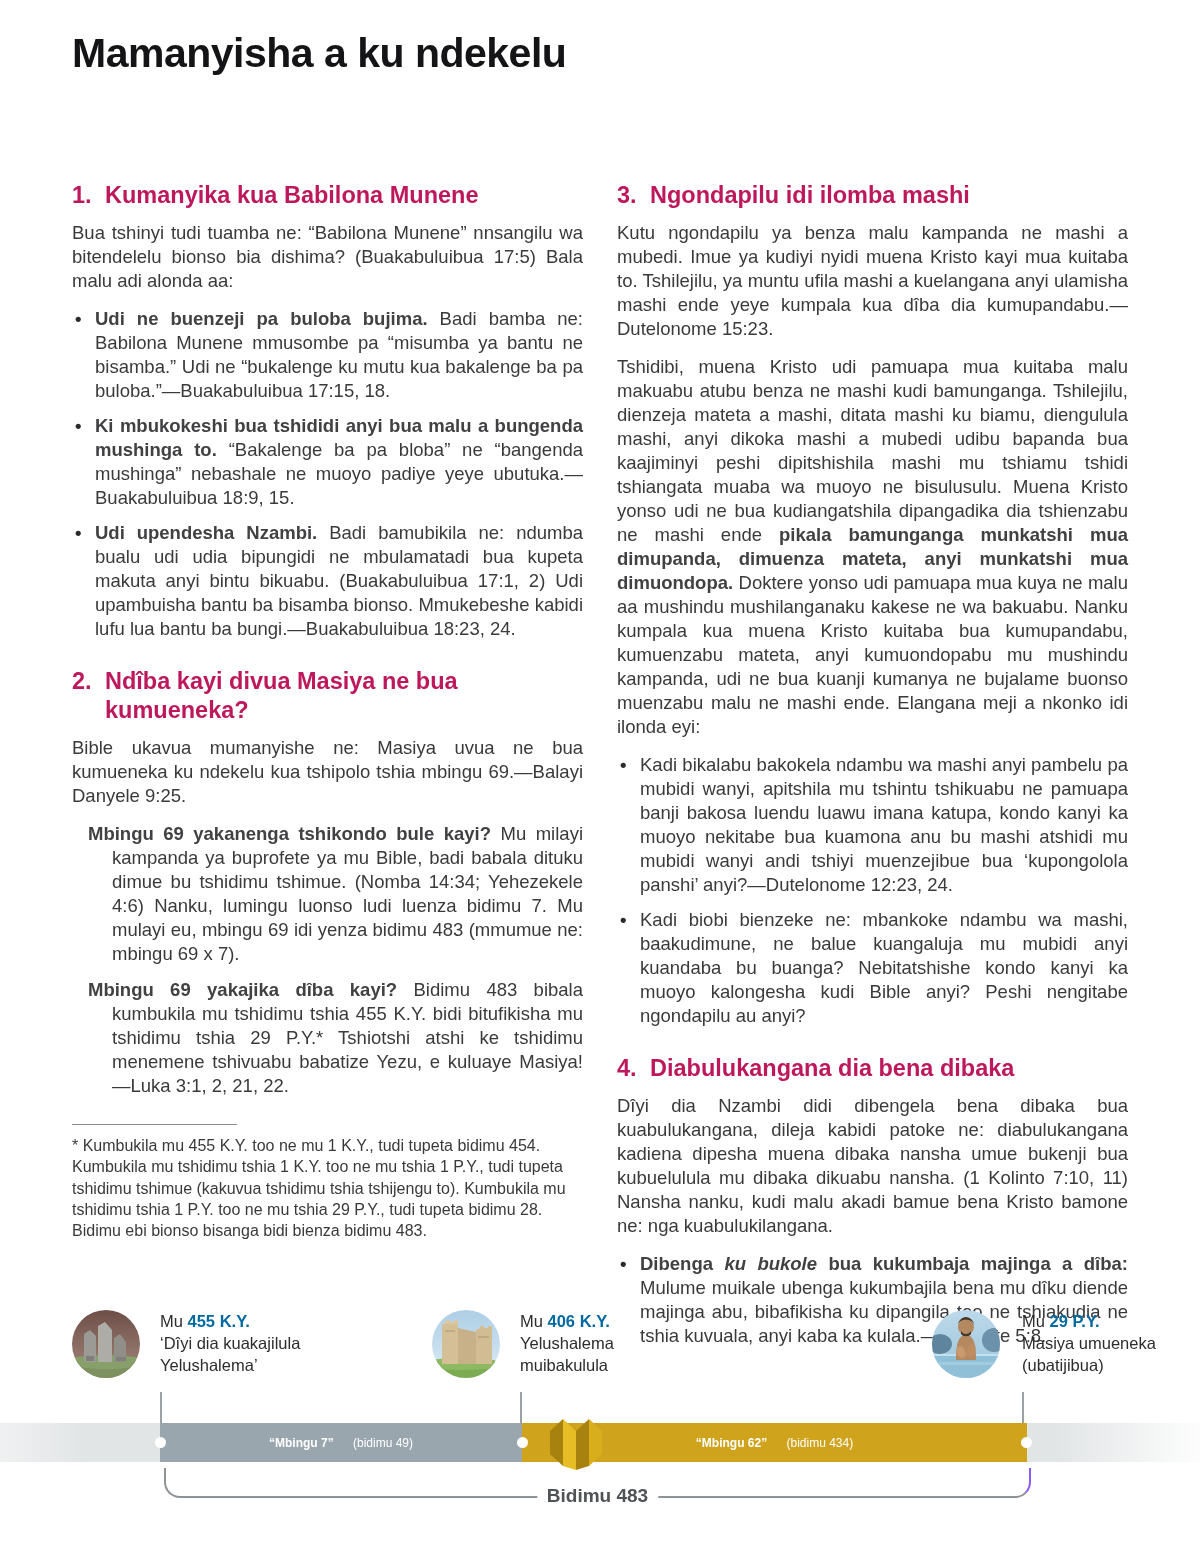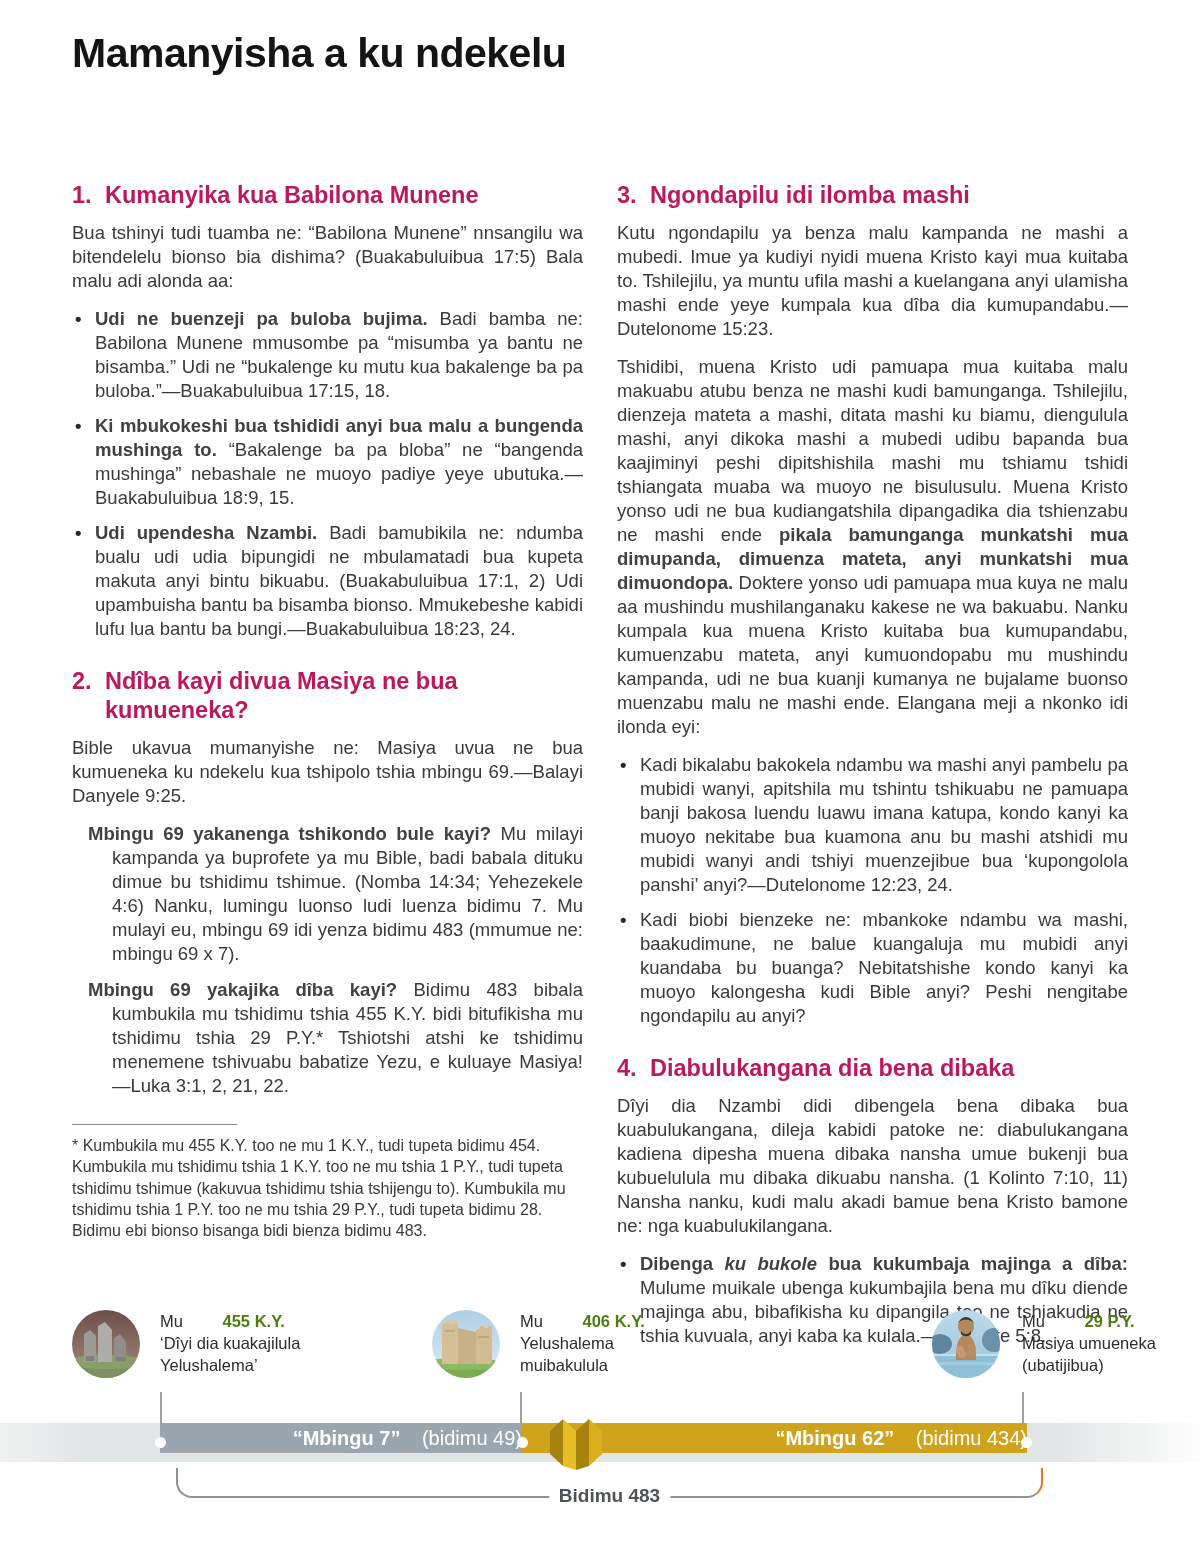--- a/index.html
+++ b/index.html
@@ -40,36 +40,36 @@
   p.footnote { font-size:16px; line-height:21.3px; color:#3a3a3c; text-align:left; }
 
   
   .timeline { position:absolute; left:0; top:1296px; width:1200px; height:247px; }
   .tl-band {
     position:absolute; left:0; top:127px; width:1200px; height:39px;
     background:linear-gradient(to right, rgba(226,229,230,0.55), #e2e5e6 7%, #e2e5e6 88%, rgba(226,229,230,0.08));
   }
   .tl-circle { position:absolute; width:68px; height:68px; top:14px; }
   .tl-caption { position:absolute; top:14px; font-size:16.5px; line-height:22px; color:#2b2d2f; }
-  .tl-caption .yr { font-weight:700; color:#4d7c0f;margin-left:35px; }
+  .tl-caption .yr { font-weight:700; color:#0369a1; }
   .tl-tick { position:absolute; top:96px; width:2px; height:31px; background:#9aa0a4; }
   .tl-bar {
-    position:absolute; top:127px; height:30px; display:flex; align-items:center; justify-content:flex-end;
-    color:#ffffff; font-size:20px;
+    position:absolute; top:127px; height:39px; display:flex; align-items:center; justify-content:center;
+    color:#ffffff; font-size:12px;
   }
   .tl-bar .blabel { font-weight:700; }
   .tl-bar .slabel { font-weight:400; white-space:pre;margin-left:16px; }
   .tl-dot {
     position:absolute; top:141px; width:11px; height:11px; border-radius:50%;
     background:#ffffff; z-index:5;
   }
   .tl-fold { position:absolute; left:550px; top:119px; z-index:4; }
   .tl-bracket {
-    position:absolute; left:176px; top:172px; width:867px; height:30px;
-    border-left:2px solid #8d9296; border-right:2px solid #f97316; border-bottom:2px solid #8d9296;
+    position:absolute; left:164px; top:172px; width:867px; height:30px;
+    border-left:2px solid #8d9296; border-right:2px solid #8b5cf6; border-bottom:2px solid #8d9296;
     border-radius:0 0 16px 16px;
   }
   .tl-bracket-label {
     position:absolute; left:50%; transform:translateX(-50%); bottom:-11px;
     background:#ffffff; padding:0 10px;
     font-size:19px; font-weight:700; color:#4f5356; white-space:nowrap;
   }
 </style>
 </head>
 <body>

